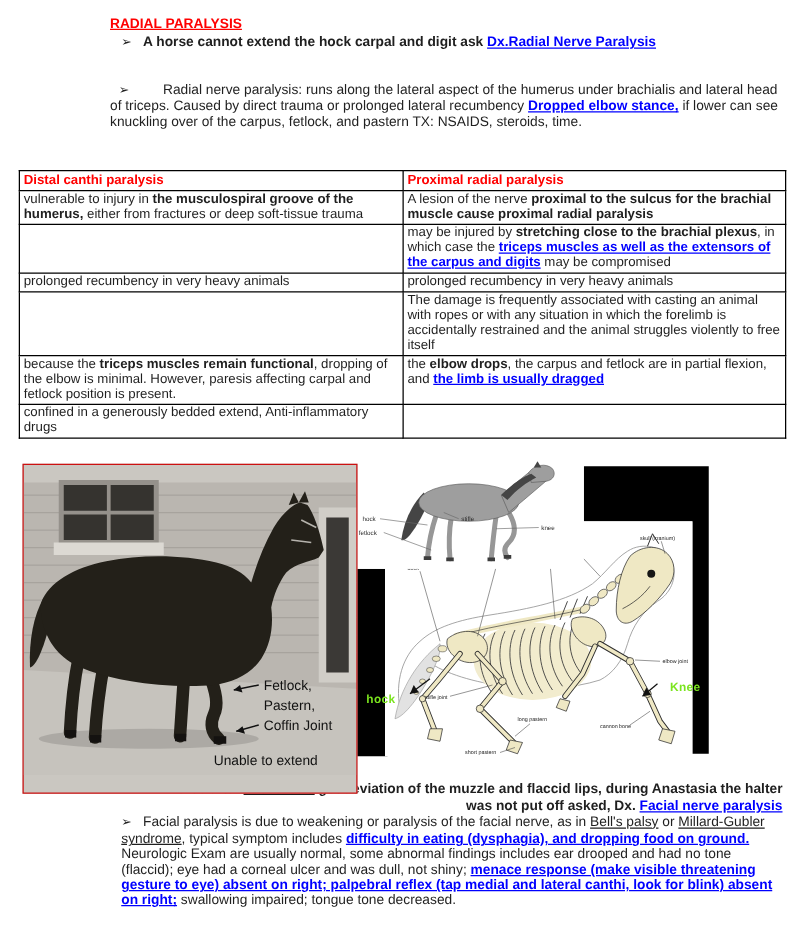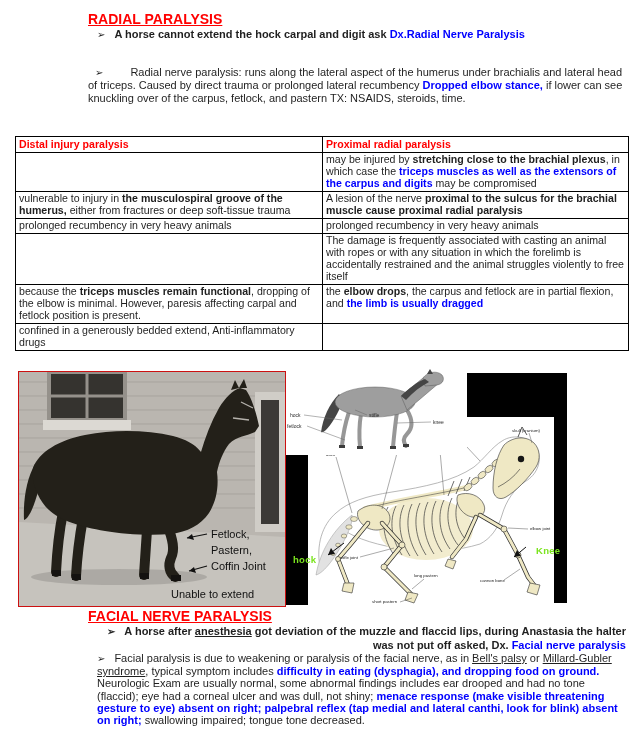--- a/index.html
+++ b/index.html
@@ -1,38 +1,38 @@
 <!DOCTYPE html>
 <html><head>
 <meta charset="utf-8">
 <style>
   html,body{margin:0;padding:0;background:#fff;}
   .page{position:relative;width:642px;height:748px;background:#fff;overflow:hidden;
         font-family:"Liberation Sans",sans-serif;color:#1f1f1f;}
   .topText{position:absolute;left:88px;top:13px;width:538px;font-size:11px;line-height:12.4px;}
-  .title{color:#ff0000;font-weight:bold;text-decoration:underline;font-size:14px;margin-bottom:3px;}
+  .title{color:#ff0000;font-weight:bold;text-decoration:underline;font-size:11px;margin-bottom:3px;}
   .li{padding-left:9px;margin-top:1px;}
   .li0{padding-left:0;margin-top:24px;}
   .bch{font-size:10px;}
   .sp{display:inline-block;width:9px;}
   .sp2{display:inline-block;width:27px;}
   .bold{font-weight:bold;text-align:right;}
-  .link{color:#0000ff;font-weight:bold;cursor:pointer;}
+  .link{color:#0000ff;font-weight:bold;text-decoration:underline;cursor:pointer;}
   .u{text-decoration:underline;margin-top:40px;}
   .url{text-decoration:underline;color:#1f1f1f;cursor:pointer;}
   table.cmp{position:absolute;left:15px;top:136px;width:613px;border-collapse:collapse;
             font-size:10.6px;line-height:12px;table-layout:fixed;color:#1f1f1f;}
   .cmp th,.cmp td{border:1px solid #000;padding:0 3px 2px 3px;vertical-align:top;text-align:left;}
   .cmp th{color:#ff0000;font-weight:bold;padding-top:1px;}
   .figures{position:absolute;left:0;top:368px;width:642px;height:242px;}
   .blackA{position:absolute;left:467px;top:5px;width:100px;height:230px;background:#000;}
   .blackB{position:absolute;left:285px;top:87px;width:25px;height:150px;background:#000;}
   .skelbox{position:absolute;left:308px;top:49px;width:246px;height:188px;background:#fff;z-index:1;}
   .horsebox{position:absolute;left:285px;top:0;width:182px;height:87px;background:#fff;z-index:2;}
-  .photo{position:absolute;left:18px;top:3px;width:268px;height:236px;border:1px solid #cc1111;
+  .photo{position:absolute;left:18px;top:3px;width:268px;height:264px;border:1px solid #cc1111;
          box-sizing:border-box;background:#cac7c1;z-index:2;}
   .photo svg,.horsebox svg,.skelbox svg{display:block;width:100%;height:100%;}
   .g{position:absolute;font-weight:bold;font-size:9.5px;color:#7be41e;z-index:3;letter-spacing:.3px;}
   .hockG{left:293px;top:186px;}
   .kneeG{left:536px;top:177px;}
   .facial{position:absolute;left:88px;top:610px;width:538px;font-size:11px;line-height:12.3px;}
   .figures svg text{font-family:"Liberation Sans",sans-serif;}
 </style>
 </head>
 <body>
@@ -49,30 +49,30 @@
     </div>
   </div>
 
   <table class="cmp">
     <colgroup>
         <col style="width:307px">
         <col style="width:306px">
       </colgroup>
     <tbody>
         <tr>
-      <th>Distal injury paralysis</th>
+      <th>Distal canthi paralysis</th>
       <th>Proximal radial paralysis</th>
+    </tr>
+    <tr>
+      <td><span>vulnerable to injury in </span><span class="bold">the musculospiral groove of the humerus,</span><span> either from fractures or deep soft-tissue trauma</span></td>
+      <td><span>A lesion of the nerve </span><span class="bold">proximal to the sulcus for the brachial muscle cause proximal radial paralysis</span></td>
     </tr>
     <tr>
       <td></td>
       <td><span>may be injured by </span><span class="bold">stretching close to the brachial plexus</span><span>, in which case the </span><span class="link">triceps muscles as well as the extensors of the carpus and digits</span><span> may be compromised</span></td>
-    </tr>
-    <tr>
-      <td><span>vulnerable to injury in </span><span class="bold">the musculospiral groove of the humerus,</span><span> either from fractures or deep soft-tissue trauma</span></td>
-      <td><span>A lesion of the nerve </span><span class="bold">proximal to the sulcus for the brachial muscle cause proximal radial paralysis</span></td>
     </tr>
     <tr>
       <td><span>prolonged recumbency in very heavy animals</span></td>
       <td><span>prolonged recumbency in very heavy animals</span></td>
     </tr>
     <tr>
       <td></td>
       <td><span>The damage is frequently associated with casting an animal with ropes or with any situation in which the forelimb is accidentally restrained and the animal struggles violently to free itself</span></td>
     </tr>
     <tr>

